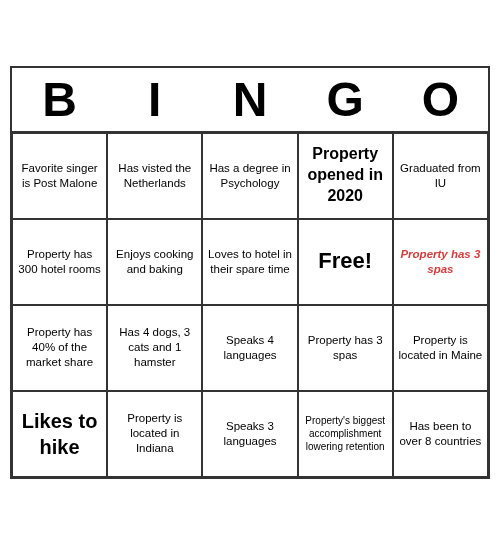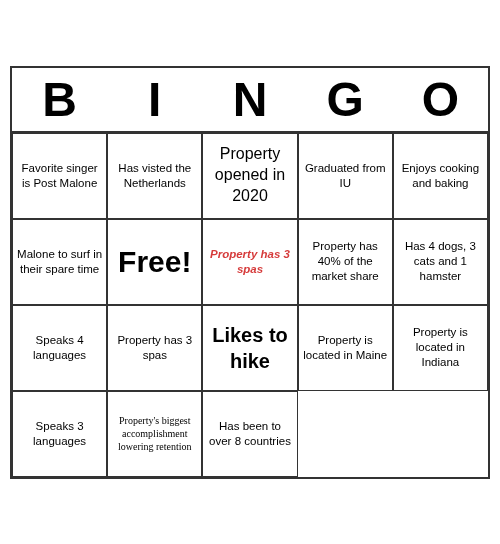--- a/index.html
+++ b/index.html
@@ -45,33 +45,33 @@
       align-items: center;
       justify-content: center;
       text-align: center;
       padding: 4px;
       font-size: 11.5px;
       line-height: 1.3;
       position: relative;
     }
 
     .bingo-cell.free {
-      font-size: 30px;
+      font-size: 22px;
       font-weight: bold;
     }
 
     .bingo-cell.highlighted {
       color: #d63b3b;
       font-style: italic;
       font-weight: bold;
     }
 
     .bingo-cell.large-text {
       font-size: 16px;
-      font-weight: normal;
+      font-weight: bold;
     }
 
     .bingo-cell.likes-hike {
       font-size: 20px;
       font-weight: bold;
     }
   </style>
 </head>
 <body>
 
@@ -79,30 +79,32 @@
   <div class="bingo-header">
   <div class="bingo-letter">B</div>
       <div class="bingo-letter">I</div>
       <div class="bingo-letter">N</div>
       <div class="bingo-letter">G</div>
       <div class="bingo-letter">O</div>
     </div>
   <div class="bingo-grid">
       <div class="bingo-cell">Favorite singer is Post Malone</div>
       <div class="bingo-cell">Has visted the Netherlands</div>
+      <div class="bingo-cell">Has a degree in Psychology</div>
       <div class="bingo-cell large-text">Property opened in 2020</div>
       <div class="bingo-cell">Graduated from IU</div>
+      <div class="bingo-cell">Property has 300 hotel rooms</div>
       <div class="bingo-cell">Enjoys cooking and baking</div>
-      <div class="bingo-cell">Malone to surf in their spare time</div>
+      <div class="bingo-cell">Loves to hotel in their spare time</div>
       <div class="bingo-cell free">Free!</div>
       <div class="bingo-cell highlighted">Property has 3 spas</div>
       <div class="bingo-cell">Property has 40% of the market share</div>
       <div class="bingo-cell">Has 4 dogs, 3 cats and 1 hamster</div>
       <div class="bingo-cell">Speaks 4 languages</div>
       <div class="bingo-cell">Property has 3 spas</div>
+      <div class="bingo-cell">Property is located in Maine</div>
       <div class="bingo-cell likes-hike">Likes to hike</div>
-      <div class="bingo-cell">Property is located in Maine</div>
       <div class="bingo-cell">Property is located in Indiana</div>
       <div class="bingo-cell">Speaks 3 languages</div>
-      <div class="bingo-cell" style="font-size: 10px; font-family: Liberation Serif, serif;">Property's biggest accomplishment lowering retention</div>
+      <div class="bingo-cell" style="font-size: 10px;">Property's biggest accomplishment lowering retention</div>
       <div class="bingo-cell">Has been to over 8 countries</div>
     </div>
 </div>
 
 </body></html>

